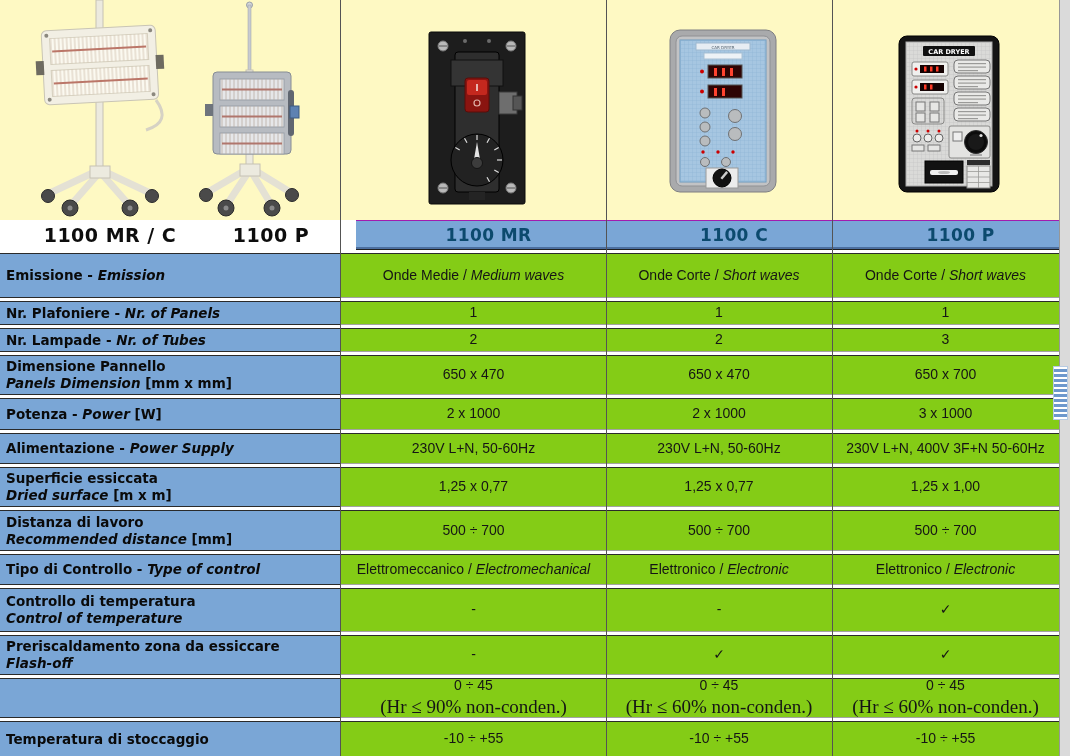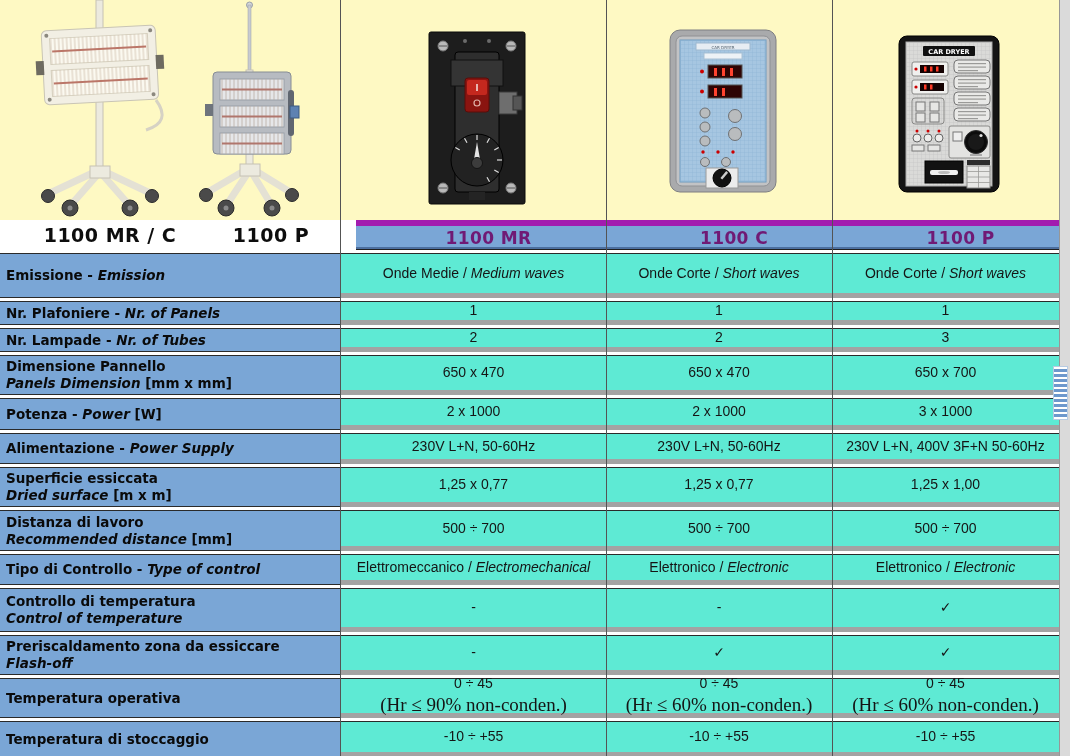--- a/index.html
+++ b/index.html
@@ -18,31 +18,31 @@
   .top-area{position:absolute;left:0;top:0;width:1070px;height:220px;overflow:hidden;background:#fef9c3;}
   .top-area svg{position:absolute;}
   
   .spacer{height:220px;}
   .hdr{display:flex;width:1059px;height:30px;margin-bottom:3px;padding-left:15px;}
   .hdr-left{width:341px;position:relative;background:#fff;}
   .hdr-left .m1{position:absolute;left:0;top:0;width:190px;line-height:30px;text-align:center;
                 font-size:19px;font-weight:700;color:#0d0d0d;letter-spacing:.5px;}
   .hdr-left .m2{position:absolute;left:196px;top:0;width:120px;line-height:30px;text-align:center;
                 font-size:19px;font-weight:700;color:#0d0d0d;letter-spacing:.5px;}
-  .hdr-cell{background:#7aa6d6;border-top:6px solid #a21caf;border-bottom:1px solid #202020;
+  .hdr-cell{background:#7aa6d6;border-top:1px solid #a21caf;border-bottom:1px solid #202020;
             box-shadow:inset 0 -2px 0 #4c6f9f;box-sizing:border-box;display:flex;align-items:center;
-            justify-content:center;font-size:17px;font-weight:700;color:#701a75;letter-spacing:.4px;}
+            justify-content:center;font-size:17px;font-weight:700;color:#0c4a6e;letter-spacing:.4px;}
   .w1{width:265px;} .w2{width:226px;} .w3{width:227px;}
   
   .row{display:flex;width:1059px;margin-bottom:3px;}
   .c-label{width:341px;background:#7aa6d6;border-top:1px solid #2a2a2a;border-bottom:1px solid #2a2a2a;
            box-sizing:border-box;display:flex;flex-direction:column;justify-content:center;
            padding-left:6px;color:#0a0a0a;font-weight:700;font-size:13.5px;line-height:1.26;}
   .c-label i{font-style:italic;}
-  .c-val{background:#5eead4;border-top:1px solid #2a2a2a;border-bottom:5px solid #a3a3a3;box-sizing:border-box;
+  .c-val{background:#84cc16;border-top:1px solid #2a2a2a;border-bottom:1px solid #a3a3a3;box-sizing:border-box;
          display:flex;flex-direction:column;justify-content:center;align-items:center;text-align:center;
          font-family:"Liberation Sans",sans-serif;font-size:14px;color:#151515;line-height:1.25;}
   .c-val i{font-style:italic;}
   .vs{font-size:19px;font-family:Liberation Serif, serif;}
 </style>
 </head>
 <body>
 
 <div class="page">
 
@@ -491,21 +491,20 @@
         <div class="vs"></div>
       </div>
     <div class="c-val w3">
         <div class="vm"><span></span><i></i><span>✓</span></div>
         <div class="vs"></div>
       </div>
   </div>
 
   <div class="row" style="height:40px">
     <div class="c-label">
-      <div class="l1"><span>Temperatura operativa</span><i></i><span></span></div>
     </div>
     <div class="c-val w1">
         <div class="vm"><span></span><i></i><span>0 ÷ 45</span></div>
         <div class="vs">(Hr ≤ 90% non-conden.)</div>
       </div>
     <div class="c-val w2">
         <div class="vm"><span></span><i></i><span>0 ÷ 45</span></div>
         <div class="vs">(Hr ≤ 60% non-conden.)</div>
       </div>
     <div class="c-val w3">

